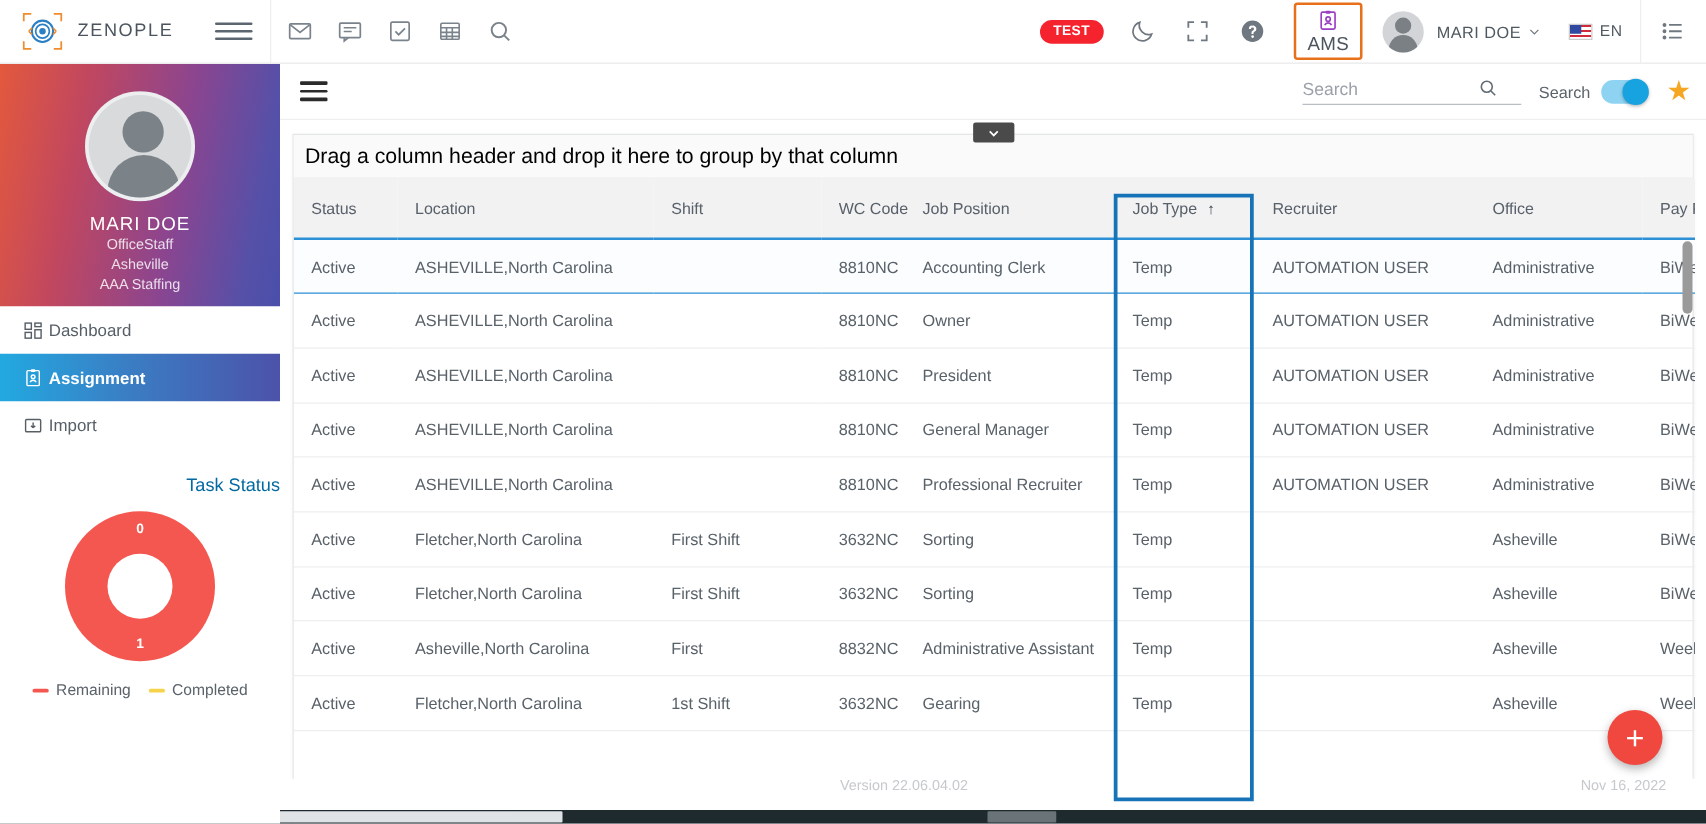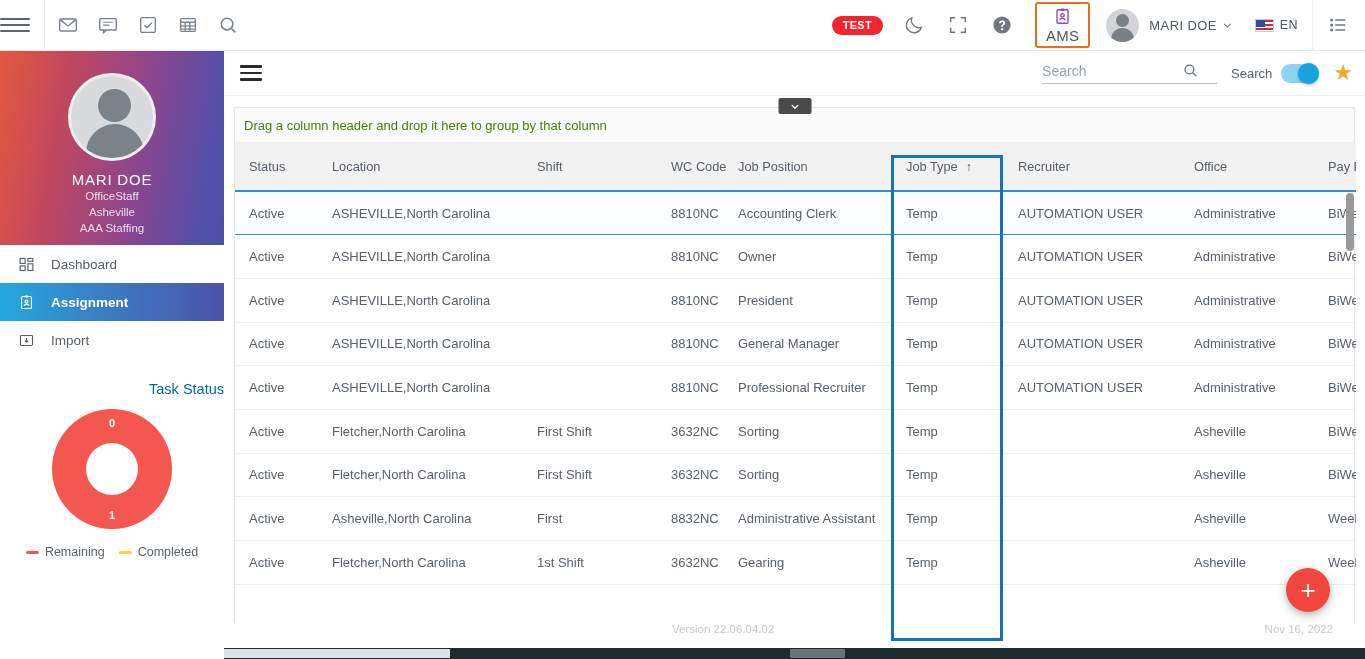--- a/index.html
+++ b/index.html
@@ -79,21 +79,21 @@
   .avatar-big {
     width: 88px; height: 88px; border-radius: 50%; background: #d8dadc;
     border: 3px solid rgba(255,255,255,.55); position: relative; overflow: hidden;
   }
   .avatar-big .head { position: absolute; width: 33px; height: 33px; border-radius: 50%; background: #7b8288; left: 27px; top: 13px;}
   .avatar-big .body { position: absolute; width: 58px; height: 42px; border-radius: 30px 30px 0 0; background: #7b8288; left: 15px; top: 48px;}
   .sb-name { color: #fff; font-size: 15px; letter-spacing: .8px; margin-top: 10px; }
   .sb-sub { color: rgba(255,255,255,.82); font-size: 11.5px; line-height: 16px; text-align: center; }
 
   .nav-item {
-    height: 38px; display: flex; align-items: center; padding-left: 18px; gap: 16px;
+    height: 38px; display: flex; align-items: center; padding-left: 18px; gap: 4px;
     font-size: 13.5px; color: #565e66; cursor: pointer;
   }
   .nav-item:first-of-type { margin-top: 5px; }
   .nav-item.active {
     background: linear-gradient(90deg, #22a9e0 0%, #3a7ec4 45%, #4c52a9 100%);
     color: #fff; font-weight: bold;
   }
   .nav-ic { width: 17px; height: 17px; flex: 0 0 17px; }
 
   .task-title { text-align: right; font-size: 14.5px; color: #0369a1; margin-top: 22px; margin-left: 43px; }
@@ -136,21 +136,21 @@
   }
   .collapse-pill {
     position: absolute; left: 50%; transform: translateX(-50%); top: -10px;
     width: 33px; height: 16px; background: #4a4a4a; border-radius: 2px;
     display:flex; align-items:center; justify-content:center; cursor:pointer; z-index: 5;
   }
   .collapse-pill svg { width: 11px; height: 11px; color:#fff; }
 
   .group-bar {
     height: 35px; background: #fafafa; border-bottom: 1px solid #ededed;
-    display:flex; align-items:center; padding-left: 9px; font-size: 13px; color:#4d7c0f;
+    display:flex; align-items:center; padding-left: 9px; font-size: 17px; color:#000000;
   }
 
   .grid-scroll { position: relative; width: 1121px; height: 485px; overflow: hidden; }
   table.grid { border-collapse: collapse; width: 1160px; table-layout: fixed; }
   table.grid th {
     height: 48px; background:#f2f2f2; font-weight: normal; font-size: 12.8px;
     color:#58606a; text-align:left; padding: 0 0 0 14px; border-bottom: 2px solid #2d8fd5;
     white-space: nowrap;
   }
   table.grid td {
@@ -199,20 +199,35 @@
   .browser-thumb { position:absolute; left: 55px; top: 1px; width: 395px; height: 9px; background: #dfe3e6; border-radius: 1px;}
   .browser-thumb2 { position:absolute; left: 790px; top: 1px; width: 55px; height: 9px; background: #6a7478; border-radius: 1px;}
 </style>
 </head>
 <body>
 
 <div id="app">
 
   <div class="topbar">
 
+    <div class="brand">
+      <span class="brand-logo">
+        <svg viewBox="0 0 36 36" width="36" height="36">
+          <g fill="none" stroke="#f08c2e" stroke-width="1.4">
+            <path d="M3 10V4h6M27 4h6v6M33 26v6h-6M9 32H3v-6"></path>
+          </g>
+          <circle cx="18" cy="18" r="8.5" fill="none" stroke="#2b7fc4" stroke-width="1.6"></circle>
+          <circle cx="18" cy="18" r="5.5" fill="none" stroke="#2b7fc4" stroke-width="1.4"></circle>
+          <circle cx="18" cy="18" r="2.6" fill="#2b7fc4"></circle>
+          <path d="M7 18l2.5-2.5M7 18l2.5 2.5" stroke="#f08c2e" stroke-width="1.3" fill="none"></path>
+          <path d="M29 18l-2.5-2.5M29 18l-2.5 2.5" stroke="#f08c2e" stroke-width="1.3" fill="none"></path>
+        </svg>
+      </span>
+      <span class="brand-name">ZENOPLE</span>
+    </div>
 
     <div class="hamburger-top">
       <i></i>
       <i></i>
       <i></i>
     </div>
 
     <div class="topbar-divider"></div>
 
     <div class="top-icons">

